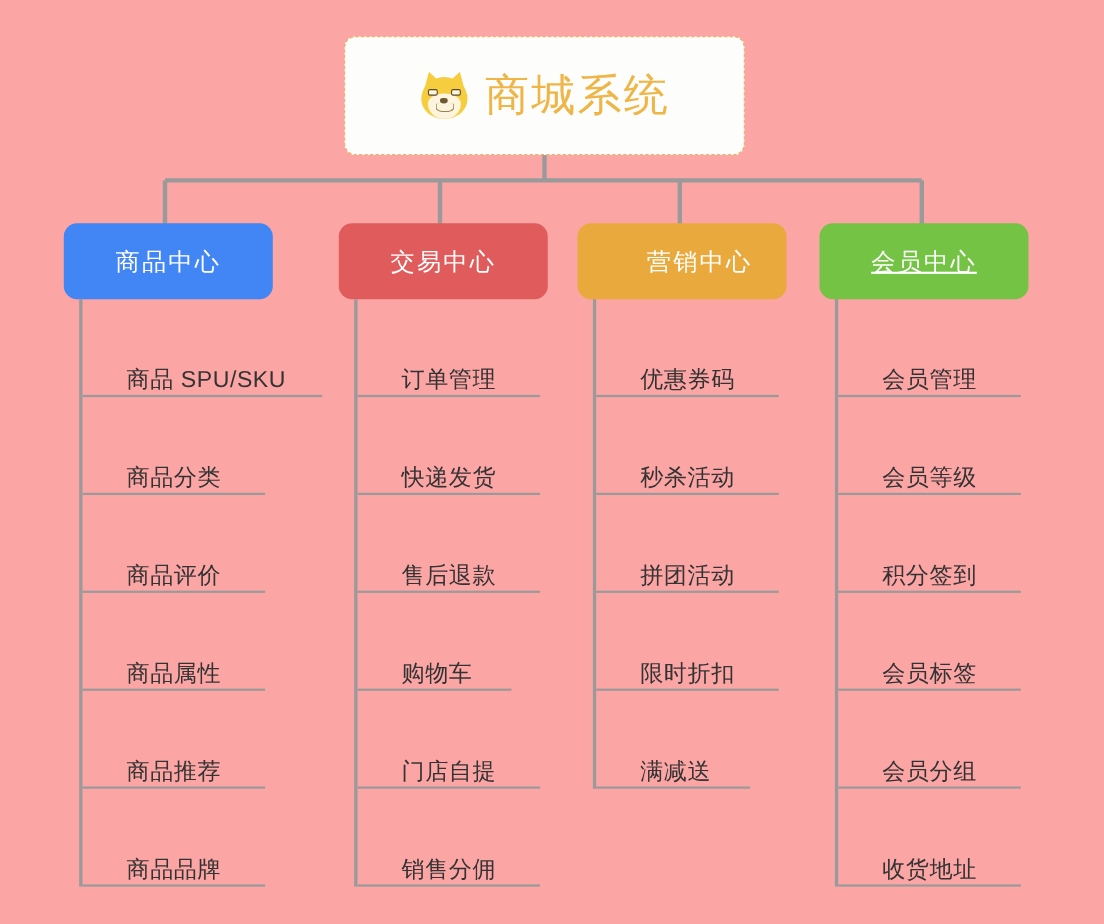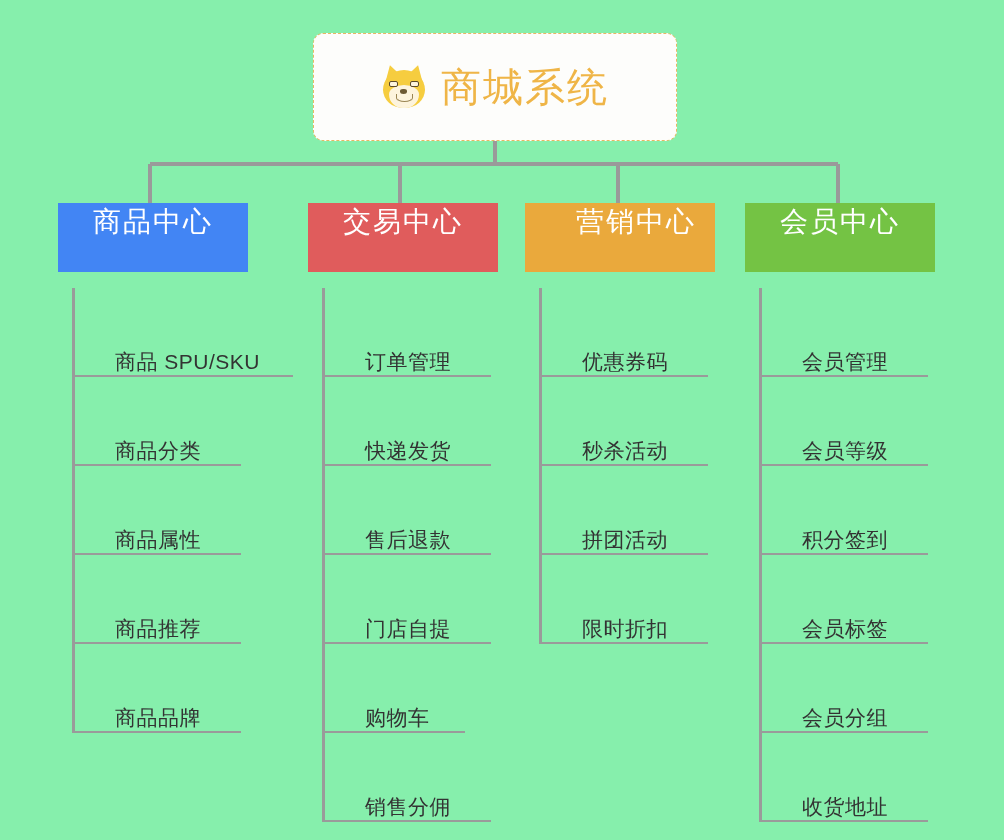--- a/index.html
+++ b/index.html
@@ -118,32 +118,32 @@
     top: 203px;
     width: 190px;
   }
   .col-0 { left: 58px;  }
   .col-1 { left: 308px; }
   .col-2 { left: 525px; }
   .col-3 { left: 745px; }
 
   .cat-box {
     height: 69px;
-    border-radius: 0;
+    border-radius: 12px;
     display: flex;
-    align-items: flex-start;
+    align-items: center;
     justify-content: center;
     color: #ffffff;
-    font-size: 28px;
+    font-size: 22px;
     letter-spacing: 2px;
   }
 
   .leaf-list {
     position: relative;
-    margin-top: 16px;
+    margin-top: 0;
     padding-left: 14px;
     border-left: 3px solid #9a9a9a;
     margin-left: 14px;
     text-align: center;
   }
   .leaf-item {
     position: relative;
     height: 89px;
     box-sizing: border-box;
     display: flex;
@@ -171,21 +171,21 @@
   .col-0 .leaf-item.w-short::after { width: 166px; }
   .col-1 .leaf-item::after { width: 166px; }
   .col-1 .leaf-item.w-short::after { width: 140px; }
   .col-2 .leaf-item::after { width: 166px; }
   .col-2 .leaf-item.w-short::after { width: 140px; }
   .col-3 .leaf-item::after { width: 166px; }
 </style>
 </head>
 <body>
 
-<div id="mindmap" style="background: #86efac;">
+<div id="mindmap" style="background: #fca5a5;">
 
   <div class="root-node" style="border-color: rgb(232, 184, 99); background: rgb(253, 253, 251);">
     <div class="root-emoji">
       <span class="dog-ear left"></span>
       <span class="dog-ear right"></span>
       <span class="dog-head"></span>
       <span class="dog-muzzle"></span>
       <span class="dog-eye left"></span>
       <span class="dog-eye right"></span>
       <span class="dog-nose"></span>
@@ -213,20 +213,23 @@
       <span>商品中心</span>
     </div>
     <div class="leaf-list">
       <div class="leaf-item">
         <span class="leaf-label">商品 SPU/SKU</span>
       </div>
       <div class="leaf-item w-short">
         <span class="leaf-label">商品分类</span>
       </div>
       <div class="leaf-item w-short">
+        <span class="leaf-label">商品评价</span>
+      </div>
+      <div class="leaf-item w-short">
         <span class="leaf-label">商品属性</span>
       </div>
       <div class="leaf-item w-short">
         <span class="leaf-label">商品推荐</span>
       </div>
       <div class="leaf-item w-short">
         <span class="leaf-label">商品品牌</span>
       </div>
     </div>
   </div>
@@ -238,25 +241,25 @@
     <div class="leaf-list">
       <div class="leaf-item">
         <span class="leaf-label">订单管理</span>
       </div>
       <div class="leaf-item">
         <span class="leaf-label">快递发货</span>
       </div>
       <div class="leaf-item">
         <span class="leaf-label">售后退款</span>
       </div>
+      <div class="leaf-item w-short">
+        <span class="leaf-label">购物车</span>
+      </div>
       <div class="leaf-item">
         <span class="leaf-label">门店自提</span>
-      </div>
-      <div class="leaf-item w-short">
-        <span class="leaf-label">购物车</span>
       </div>
       <div class="leaf-item">
         <span class="leaf-label">销售分佣</span>
       </div>
     </div>
   </div>
 
   <div class="column col-2">
     <div class="cat-box" style="background: rgb(234, 169, 60); padding-left: 32px;">
       <span>营销中心</span>
@@ -267,25 +270,28 @@
       </div>
       <div class="leaf-item">
         <span class="leaf-label">秒杀活动</span>
       </div>
       <div class="leaf-item">
         <span class="leaf-label">拼团活动</span>
       </div>
       <div class="leaf-item">
         <span class="leaf-label">限时折扣</span>
       </div>
+      <div class="leaf-item w-short">
+        <span class="leaf-label">满减送</span>
+      </div>
     </div>
   </div>
 
   <div class="column col-3">
-    <div class="cat-box" style="background: rgb(116, 195, 68);">
+    <div class="cat-box" style="background: rgb(116, 195, 68); text-decoration: underline;">
       <span>会员中心</span>
     </div>
     <div class="leaf-list">
       <div class="leaf-item">
         <span class="leaf-label">会员管理</span>
       </div>
       <div class="leaf-item">
         <span class="leaf-label">会员等级</span>
       </div>
       <div class="leaf-item">

